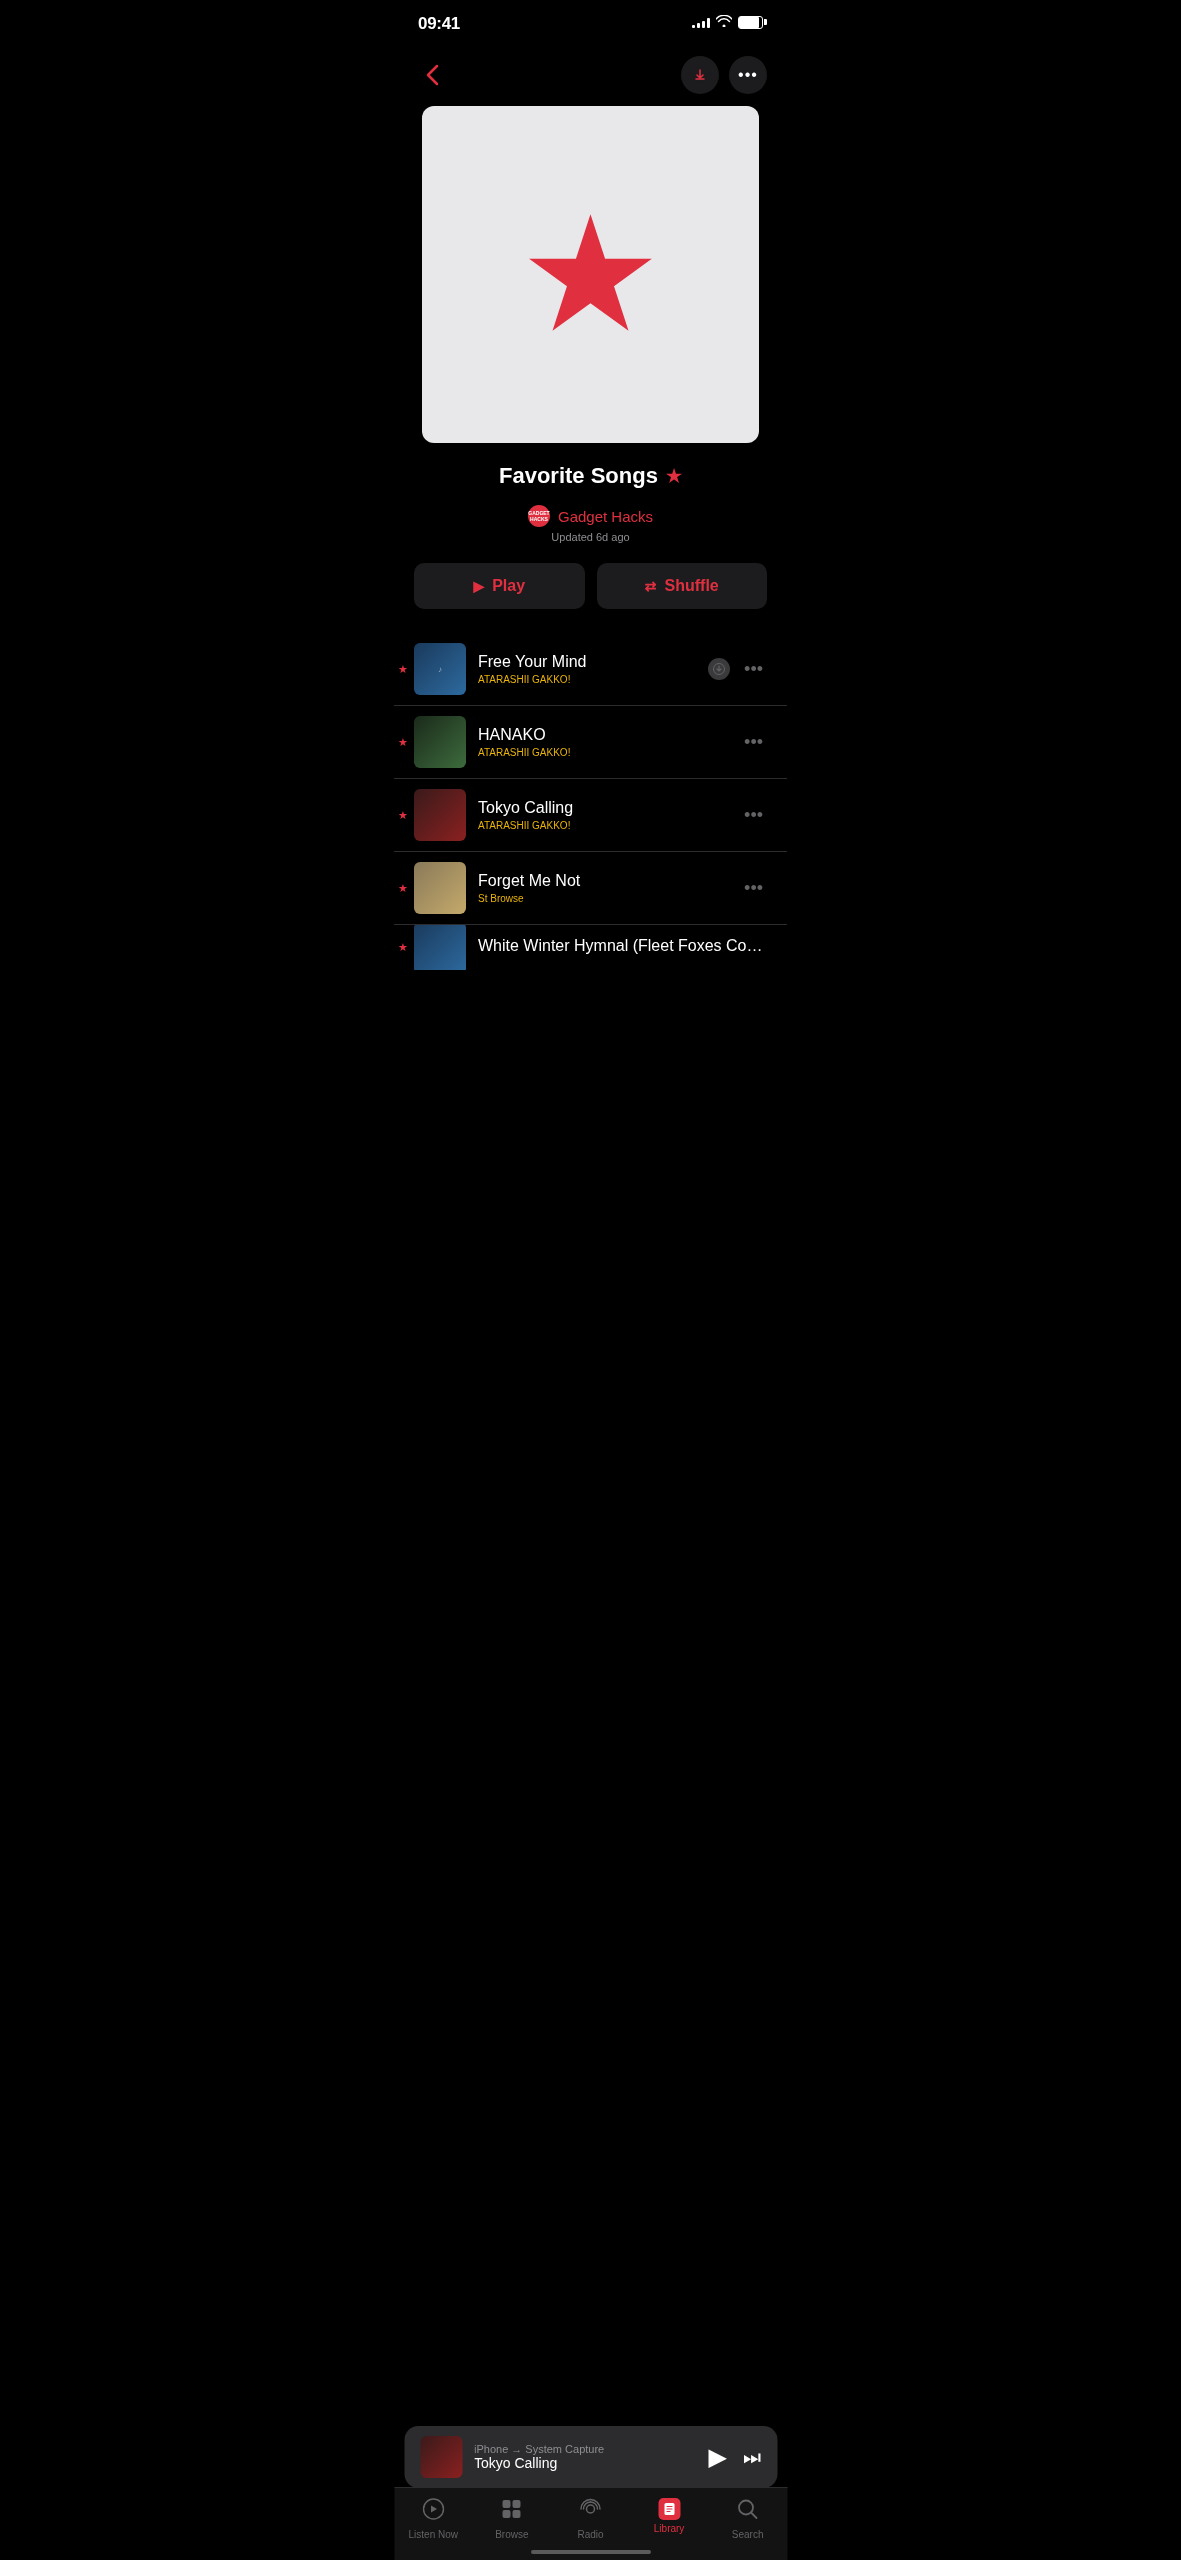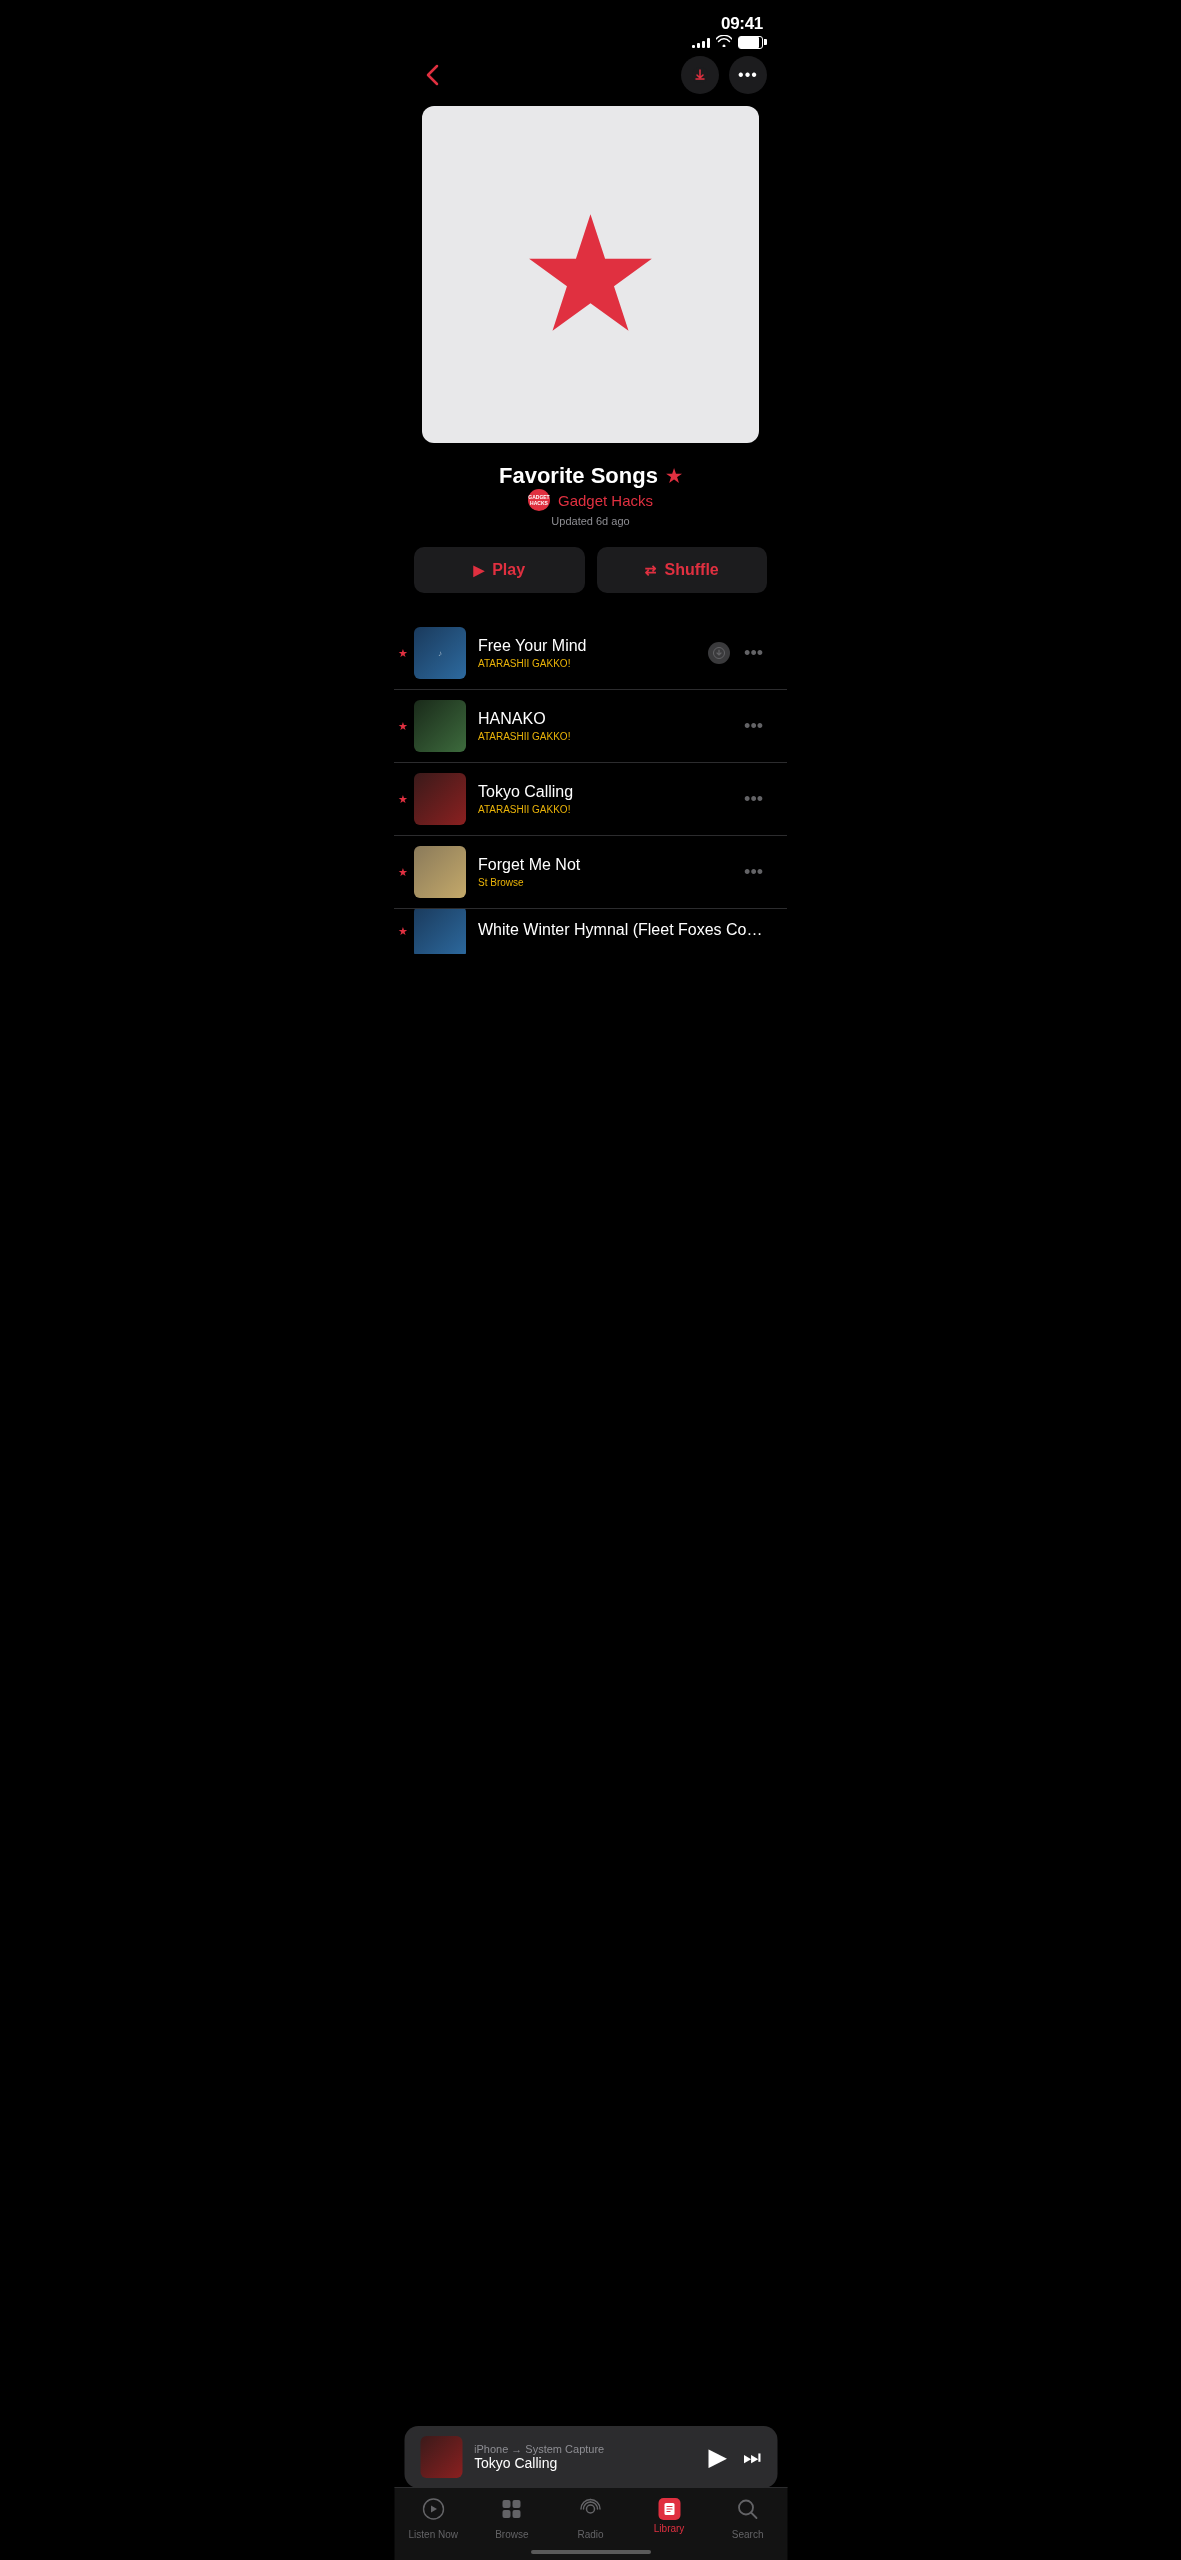--- a/index.html
+++ b/index.html
@@ -13,24 +13,23 @@
       min-height: 852px;
       margin: 0 auto;
       position: relative;
       overflow-x: hidden;
     }
 
     
     .status-bar {
       display: flex;
       justify-content: space-between;
-      align-items: flex-end;
+      align-items: flex-start;
       padding: 14px 24px 8px;
       height: 52px;
-      flex-direction: column;
     }
     .status-time {
       font-size: 17px;
       font-weight: 600;
       letter-spacing: -0.3px;
     }
     .status-icons {
       display: flex;
       align-items: center;
       gap: 6px;
@@ -134,21 +133,21 @@
       text-align: center;
       padding: 0 20px 20px;
     }
     .playlist-title {
       font-size: 22px;
       font-weight: 700;
       display: flex;
       align-items: center;
       justify-content: center;
       gap: 8px;
-      margin-bottom: 0;
+      margin-bottom: 16px;
     }
     .playlist-title .star-small {
       color: #e03040;
       font-size: 18px;
     }
     .playlist-author {
       display: flex;
       align-items: center;
       justify-content: center;
       gap: 8px;

